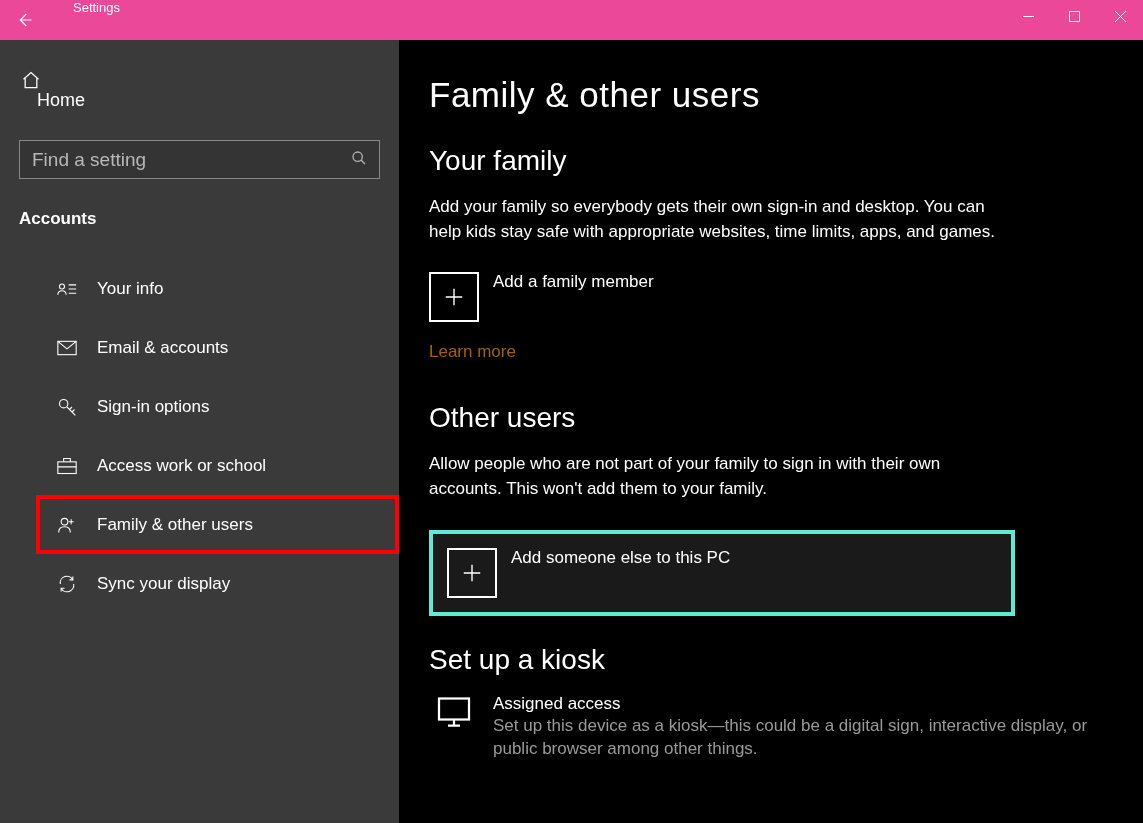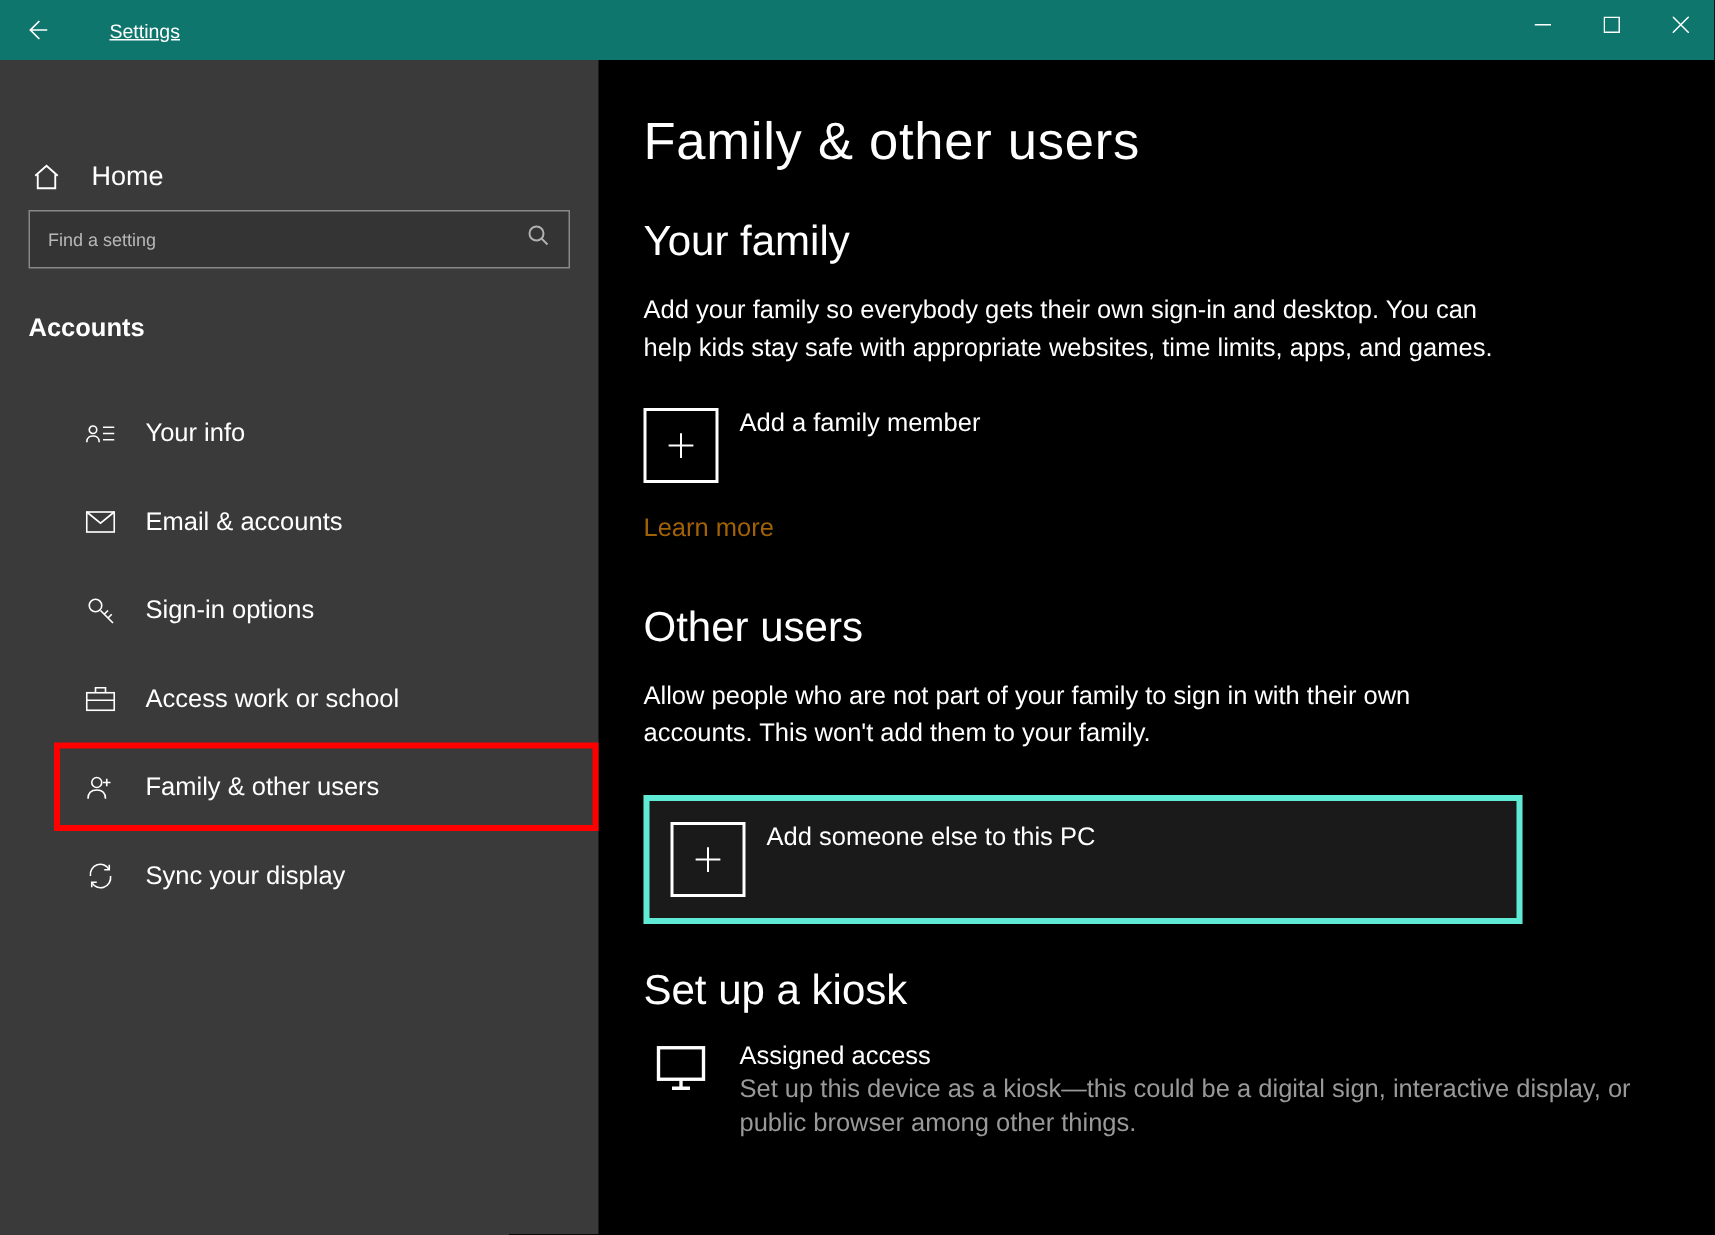--- a/index.html
+++ b/index.html
@@ -13,25 +13,23 @@
       color: #fff;
       width: 1143px;
       height: 823px;
       overflow: hidden;
       display: flex;
       flex-direction: column;
     }
     
     .title-bar {
       height: 40px;
-      background: #0f766e;
-      display: flex;
-      align-items: center;
+      background: #ec4899;
+      display: flex;
       position: relative;
-      text-decoration: underline;
     }
     .back-button {
       width: 48px;
       height: 40px;
       display: flex;
       align-items: center;
       justify-content: center;
       font-size: 16px;
       color: #fff;
       cursor: pointer;
@@ -65,24 +63,25 @@
       flex: 1;
       overflow: hidden;
     }
     .sidebar {
       width: 399px;
       background: #3a3a3a;
       position: relative;
     }
     .home-row {
       display: flex;
-      align-items: flex-end;
+      align-items: flex-start;
       height: 58px;
       padding-left: 19px;
       margin-top: 30px;
+      flex-direction: column;
     }
     .home-icon {
       width: 24px;
       display: flex;
       justify-content: center;
     }
     .home-label {
       font-size: 18px;
       margin-left: 18px;
       color: #fff;
@@ -95,21 +94,21 @@
       align-items: center;
       padding: 0 12px;
       background: rgba(0,0,0,0.1);
     }
     .search-box input {
       flex: 1;
       background: transparent;
       border: none;
       outline: none;
       color: #d0d0d0;
-      font-size: 12px;
+      font-size: 19px;
     }
     .search-box input::placeholder {
       color: #b8b8b8;
     }
     .search-icon {
       color: #b0b0b0;
     }
     .category-label {
       padding: 30px 19px 12px 19px;
       font-size: 17px;

